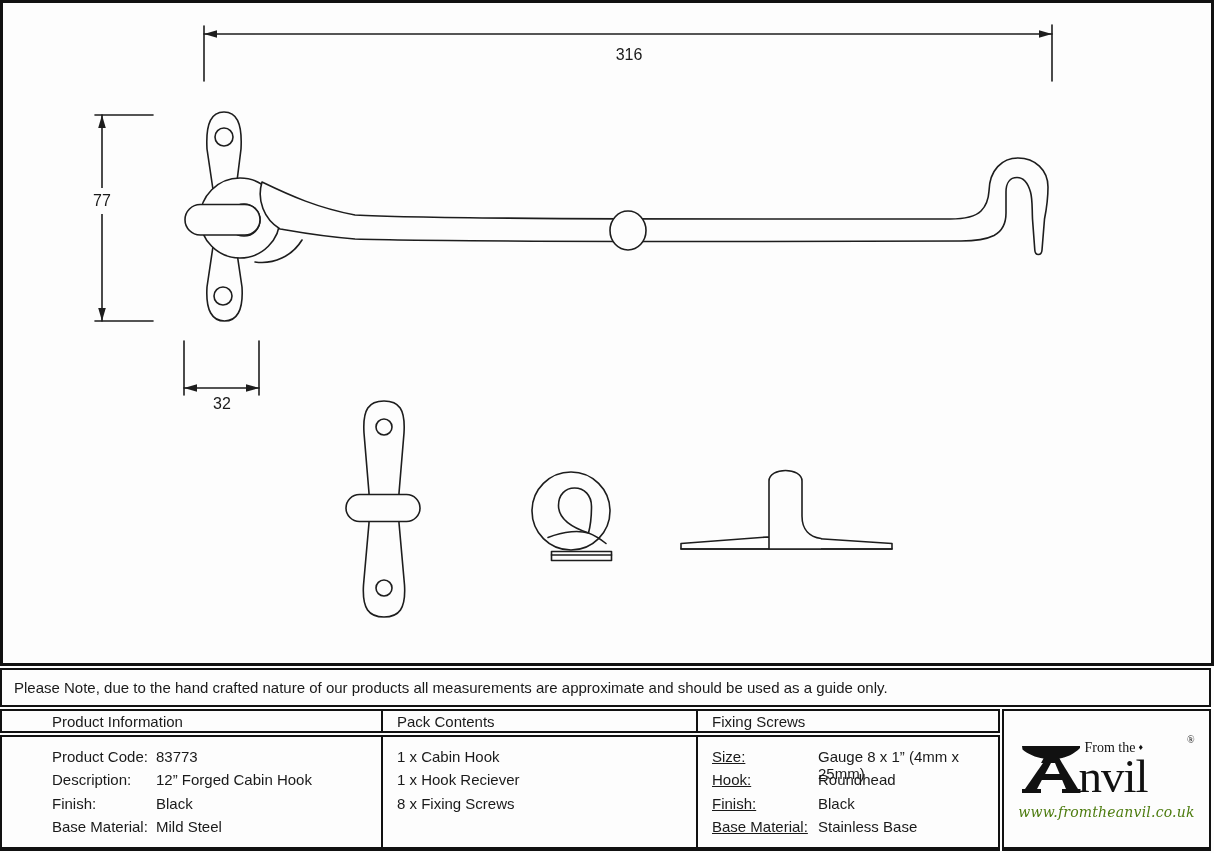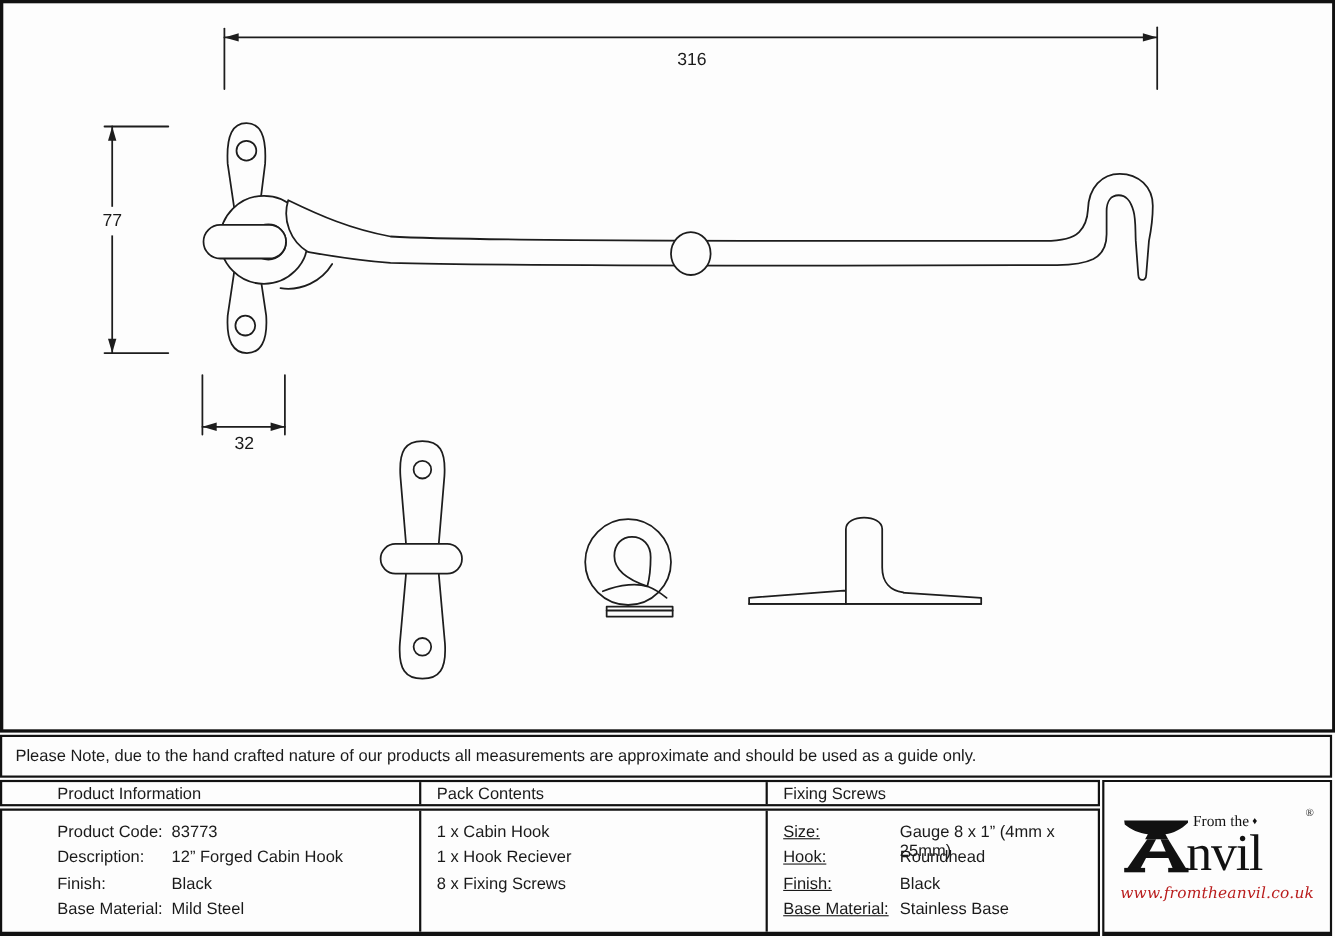--- a/index.html
+++ b/index.html
@@ -56,21 +56,21 @@
   }
   .logo-fromthe .diamond { font-size:9px; vertical-align:2px; margin-left:3px; }
   .logo-reg { position:absolute; right:-2px; top:-5px; font-family:"Liberation Serif", serif; font-size:10px; }
   .logo-nvil {
     position:absolute; left:58px; bottom:-2px;
     font-family:"Liberation Serif", serif; font-size:47px; line-height:42px;
     letter-spacing:-1px; color:#111;
   }
   .logo-url {
     margin-top:9px; font-family:"DejaVu Serif", serif; font-style:italic;
-    font-size:14px; color:#b91c1c; letter-spacing:0.2px;
+    font-size:14px; color:#4d7c0f; letter-spacing:0.2px;
   }
 </style>
 </head>
 <body>
 
 <div class="page">
 
   <div class="drawing-box">
     <svg width="1208" height="660" viewBox="0 0 1208 660" fill="none" stroke="#1d1d1d" stroke-width="1.6" stroke-linejoin="round" stroke-linecap="round">
 

